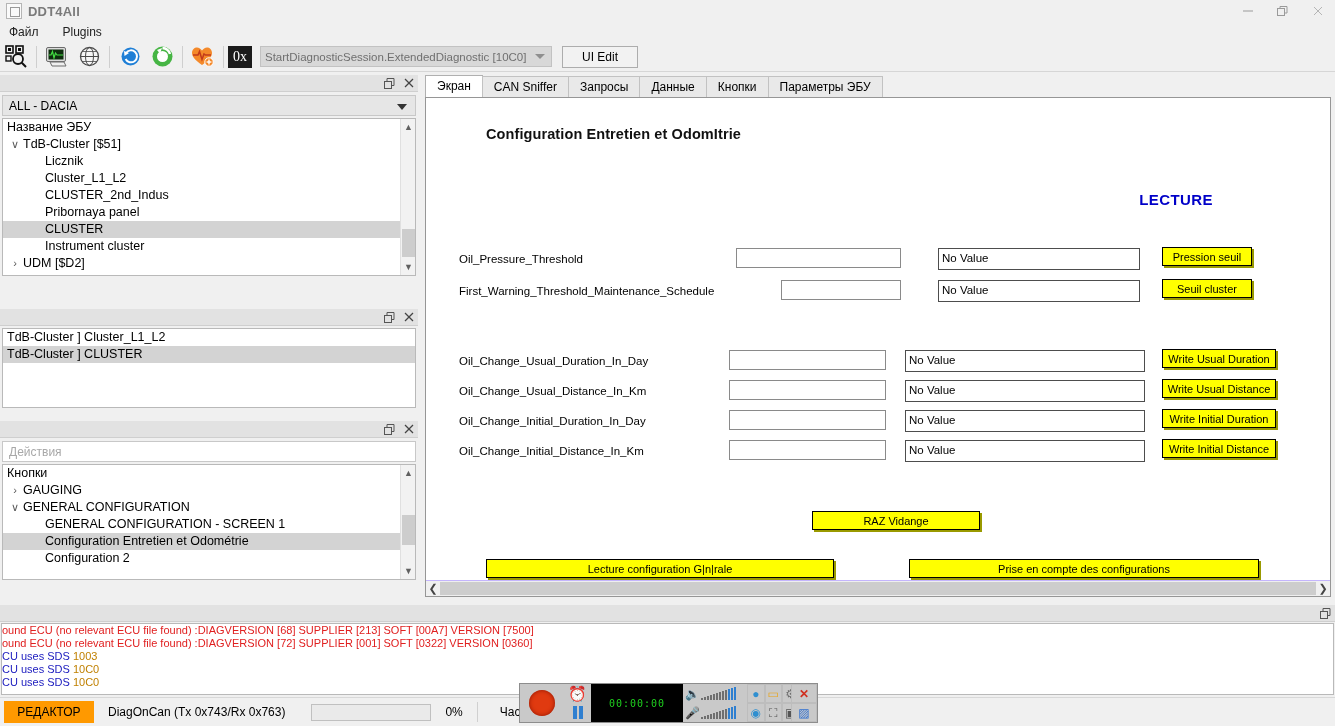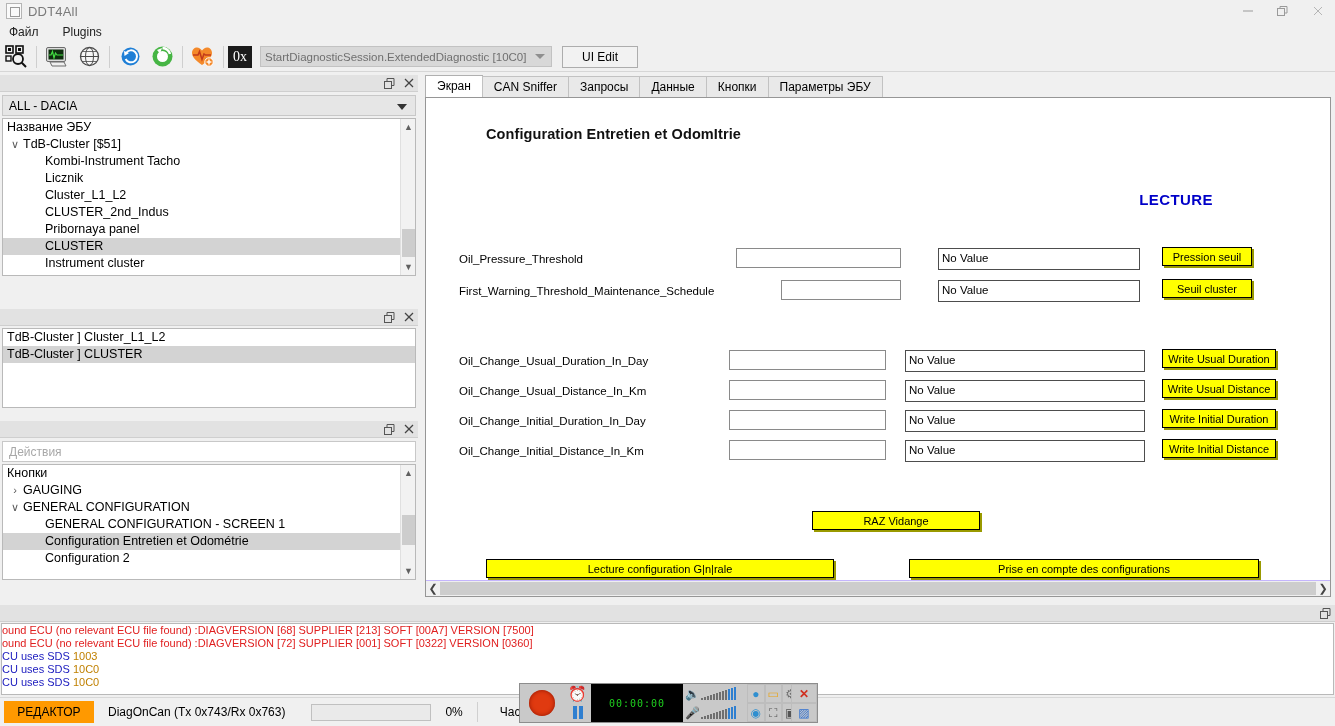--- a/index.html
+++ b/index.html
@@ -21,21 +21,21 @@
   }
   .titlebar .tb-icon {
     width: 16px; height: 16px; margin-left: 6px; margin-right: 6px;
     border: 1px solid #b5b5b5; background: #fafafa; position: relative;
   }
   .titlebar .tb-icon:after {
     content: ""; position: absolute; left: 3px; top: 3px; width: 8px; height: 8px;
     border: 1px solid #9a9a9a;
   }
   .titlebar .tb-title {
-    font-size: 13px; font-weight: normal; color: #7a7a7a; letter-spacing: .2px;
+    font-size: 13px; font-weight: bold; color: #7a7a7a; letter-spacing: .2px;
   }
   .winbtns { position: absolute; right: 0; top: 0; height: 22px; display: flex; }
   .winbtn {
     width: 35px; height: 22px; display: flex; align-items: center; justify-content: center;
     color: #9a9a9a; font-size: 13px; line-height: 1;
   }
   .winbtn svg { display: block; }
 
   
   .menubar {
@@ -387,23 +387,20 @@
     </div>
     <div class="treebox" id="tree1">
       <div class="tree-inner">
         <div class="trow indent1">
           <span>Название ЭБУ</span>
         </div>
         <div id="ecu-rows">
             <div class="trow indent1">
               <span class="twist">∨</span>
               <span>TdB-Cluster [$51]</span>
-            </div>
-            <div class="trow indent3">
-              <span>Kombi-Instrument Tacho</span>
             </div>
             <div class="trow indent3">
               <span>Licznik</span>
             </div>
             <div class="trow indent3">
               <span>Cluster_L1_L2</span>
             </div>
             <div class="trow indent3">
               <span>CLUSTER_2nd_Indus</span>
             </div>

